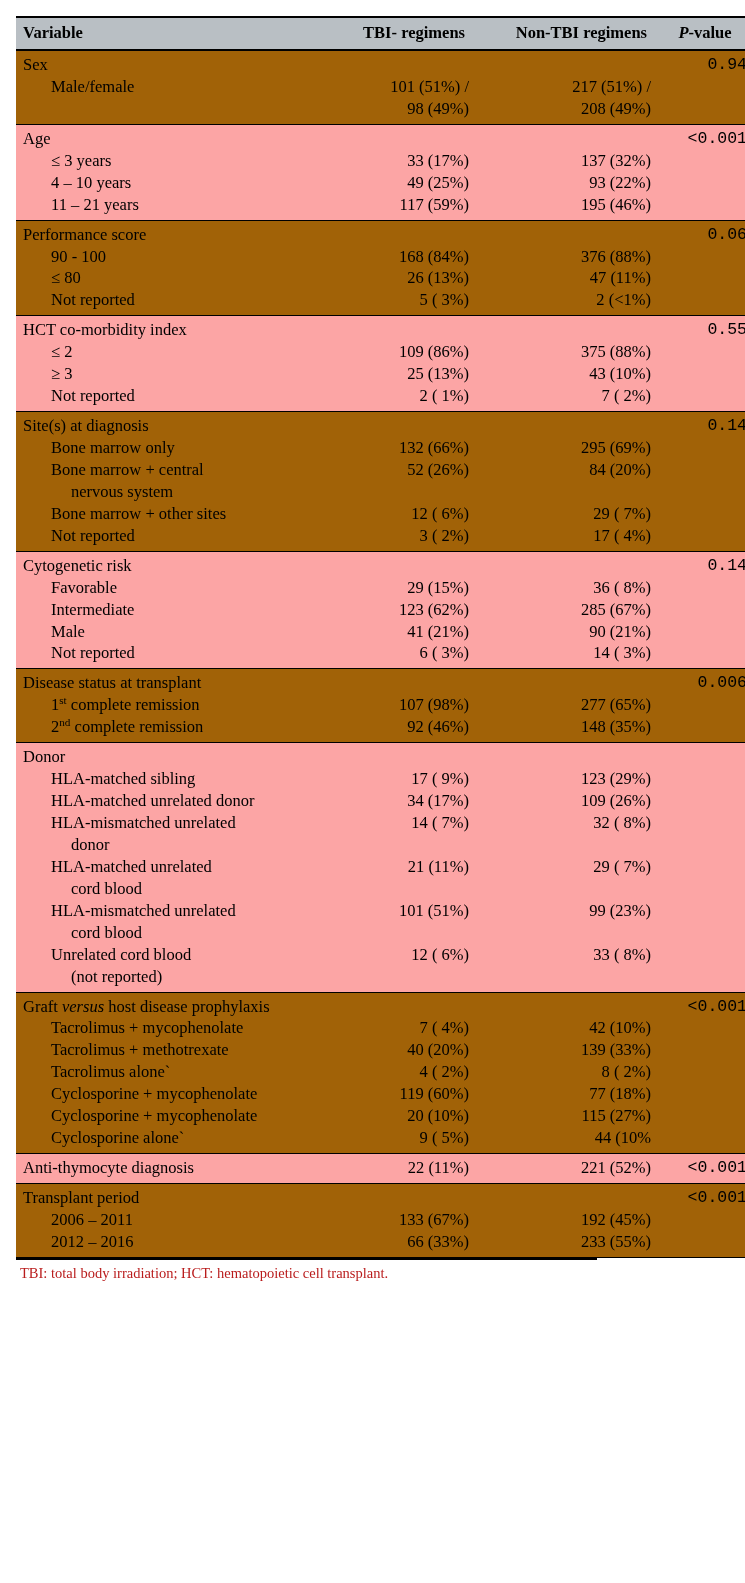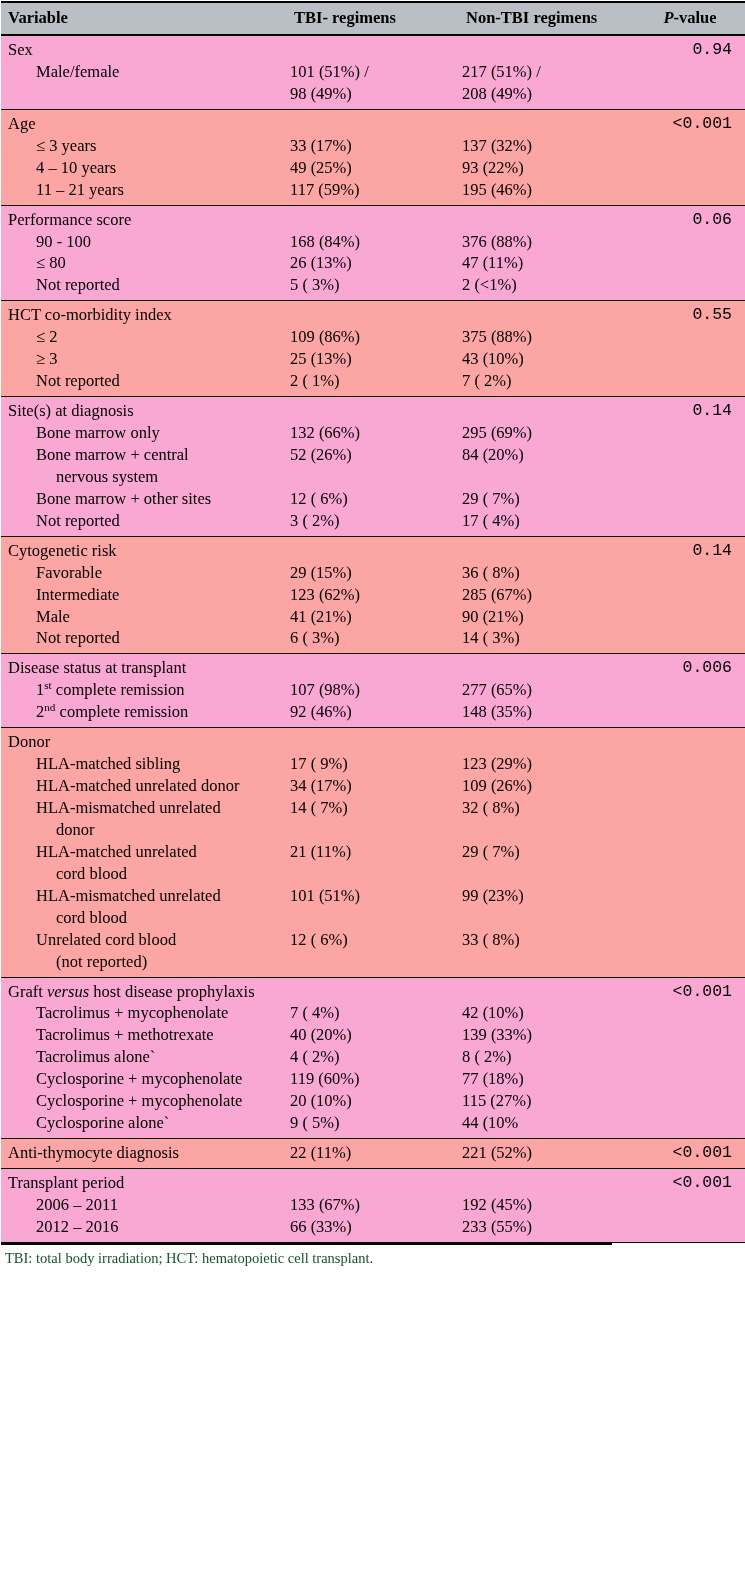--- a/index.html
+++ b/index.html
@@ -7,21 +7,21 @@
     padding: 0;
     background: #ffffff;
   }
   body {
     font-family: "Liberation Serif", serif;
     width: 745px;
   }
   .table-wrap {
     width: 613px;
     box-sizing: border-box;
-    padding: 1px;
+    padding: 16px;
   }
   table.tbl {
     width: 745px;
     border-collapse: collapse;
     table-layout: fixed;
     font-size: 16.5px;
     color: #000;
   }
   col.c-var { width: 285px; }
   col.c-tbi { width: 172px; }
@@ -29,55 +29,55 @@
   col.c-p   { width: 106px; }
 
   thead th {
     background: #b9bfc4;
     color: #000;
     font-weight: bold;
     font-size: 16.5px;
     padding: 5px 8px 6px 8px;
     border-top: 2px solid #000;
     border-bottom: 2px solid #000;
-    text-align: left;
+    text-align: right;
     vertical-align: middle;
     white-space: nowrap;
   }
   thead th.left { text-align: left; padding-left: 7px; }
   thead th.pval { text-align: center; padding-right: 14px; }
   thead th.pval i { font-style: italic; }
 
   tbody td {
     padding: 0;
     vertical-align: top;
     line-height: 1.33;
   }
   .band {
     border-bottom: 1px solid #000;
   }
   .band.shade > td { background: #fca5a5; }
-  .band.plain > td { background: #f9a8d4; }
+  .band.plain > td { background: #a16207; }
 
   td.var  { padding: 3px 4px 4px 7px; text-align: left; }
-  td.num  { text-align: left; padding: 3px 4px 4px 4px; white-space: pre; }
+  td.num  { text-align: right; padding: 3px 4px 4px 4px; white-space: pre; }
   td.p    { text-align: right; padding: 3px 14px 4px 4px; white-space: nowrap; font-family: Liberation Mono, monospace; }
 
   .grp { display: block; }
   .sub { display: block; padding-left: 28px; }
   .sub2 { display: block; padding-left: 48px; }
   .rowline { display: block; }
   sup { font-size: 0.68em; vertical-align: super; line-height: 0; }
   .ital { font-style: italic; }
 
   .footnote {
     font-size: 14.5px;
     padding: 5px 6px 8px 4px;
     border-top: 2px solid #000;
-    color: #14532d;
+    color: #b91c1c;
   }
 </style>
 </head>
 <body>
 
 <div class="table-wrap">
   <table class="tbl">
     <colgroup>
       <col class="c-var">
         <col class="c-tbi">

